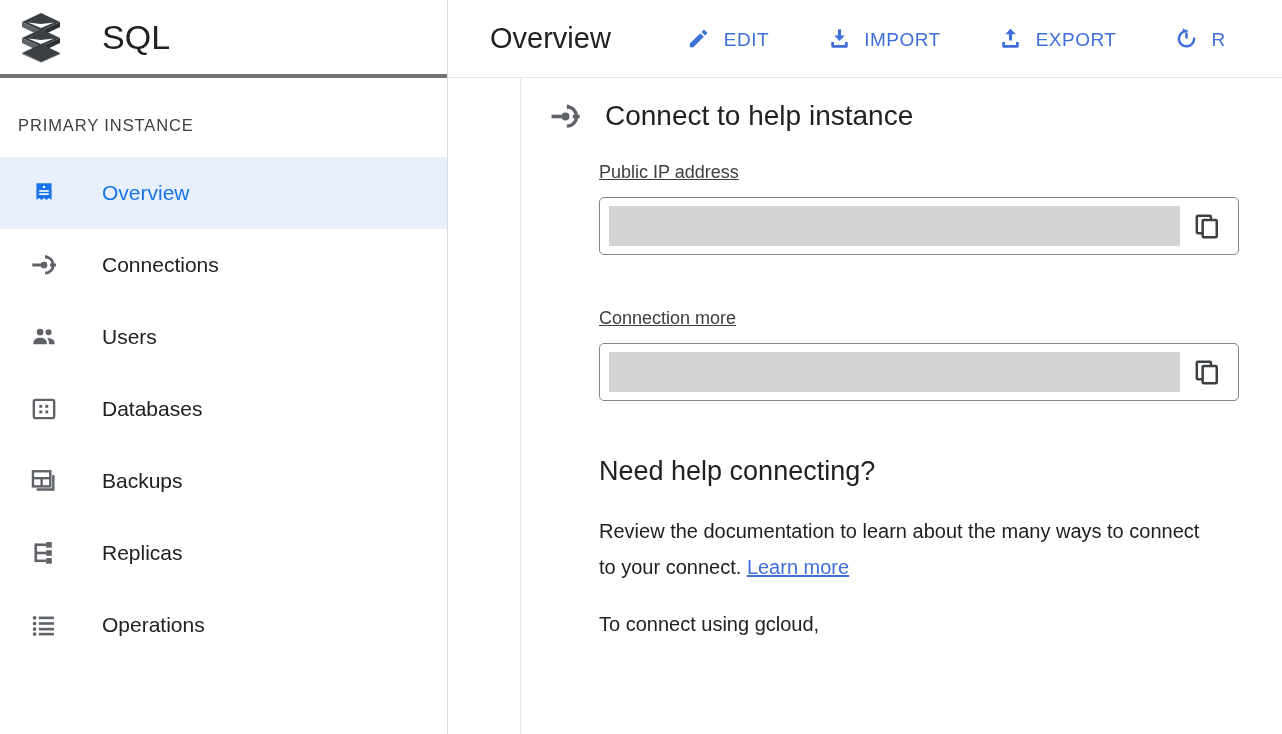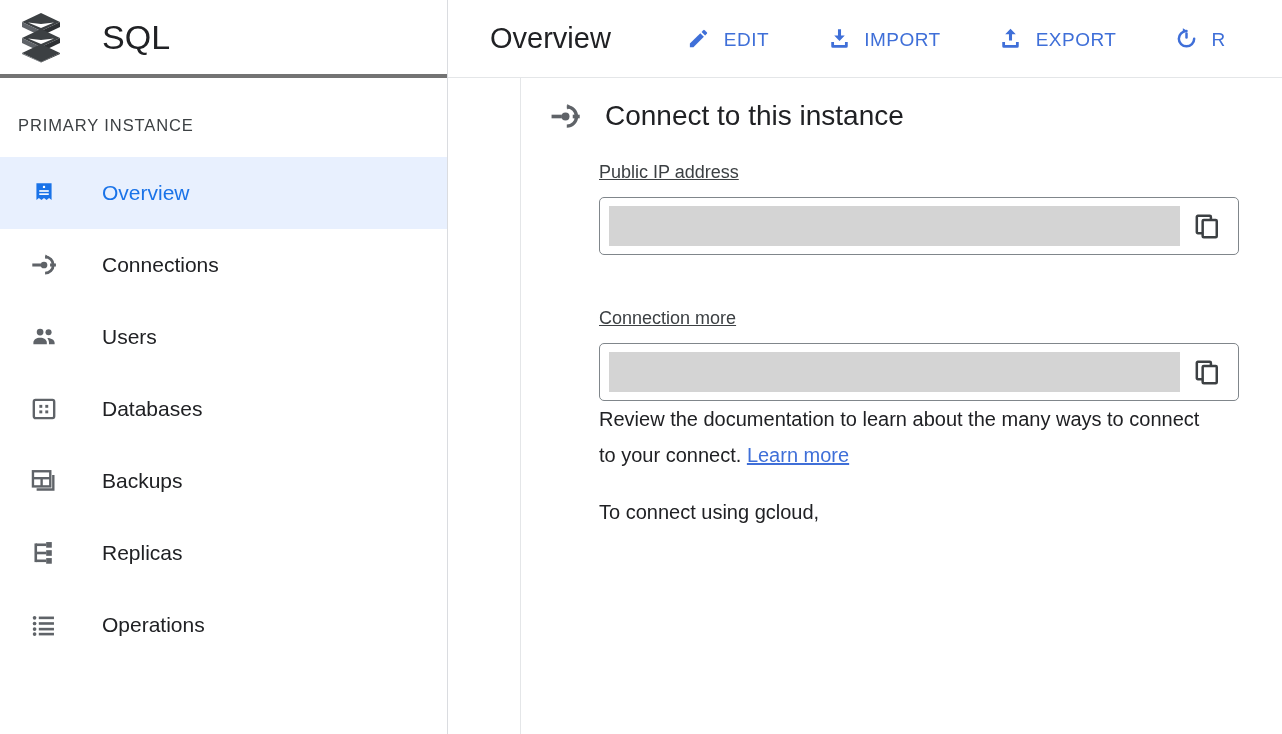--- a/index.html
+++ b/index.html
@@ -412,21 +412,21 @@
         <div class="section-head">
           <span class="section-head-icon">
             <svg viewBox="0 0 24 24" width="31" height="31" aria-hidden="true">
               <path d="M13 3.2a8.8 8.8 0 0 1 0 17.6v-2.6a6.2 6.2 0 0 0 0-12.4V3.2z" fill="#5f6368"></path>
               <path d="M13.4 2.3l3.1 2.1-3.1 2.1V2.3z" fill="#5f6368"></path>
               <circle cx="12" cy="12" r="3.1" fill="#5f6368"></circle>
               <rect x="1.2" y="10.6" width="8" height="2.8" fill="#5f6368"></rect>
               <rect x="17.6" y="10.6" width="5.4" height="2.8" fill="#5f6368"></rect>
             </svg>
           </span>
-          <span class="section-head-title">Connect to this instance</span>
+          <span class="section-head-title">Connect to help instance</span>
         </div>
 
         <div class="field-block">
           <div class="field-label">Public IP address</div>
           <div class="field-box">
             <span class="redacted"></span>
             <button class="copy-btn">
               <svg viewBox="0 0 24 24" width="26" height="26" aria-hidden="true">
                 <rect x="2.6" y="2.6" width="13" height="16" rx="1" fill="none" stroke="#3c4043" stroke-width="2.3"></rect>
                 <rect x="8" y="6.4" width="13" height="16" rx="1" fill="#ffffff" stroke="#3c4043" stroke-width="2.3"></rect>
@@ -443,20 +443,21 @@
             <span class="redacted"></span>
             <button class="copy-btn">
               <svg viewBox="0 0 24 24" width="26" height="26" aria-hidden="true">
                 <rect x="2.6" y="2.6" width="13" height="16" rx="1" fill="none" stroke="#3c4043" stroke-width="2.3"></rect>
                 <rect x="8" y="6.4" width="13" height="16" rx="1" fill="#ffffff" stroke="#3c4043" stroke-width="2.3"></rect>
               </svg>
             </button>
           </div>
         </div>
 
+        <div class="help-title">Need help connecting?</div>
 
         <div class="help-body">
           <span>Review the documentation to learn about the many ways to connect to your connect. </span><span class="inline-link">Learn more</span>
         </div>
 
         <div class="gcloud-line">To connect using gcloud,</div>
 
       </div>
     </div>
 

